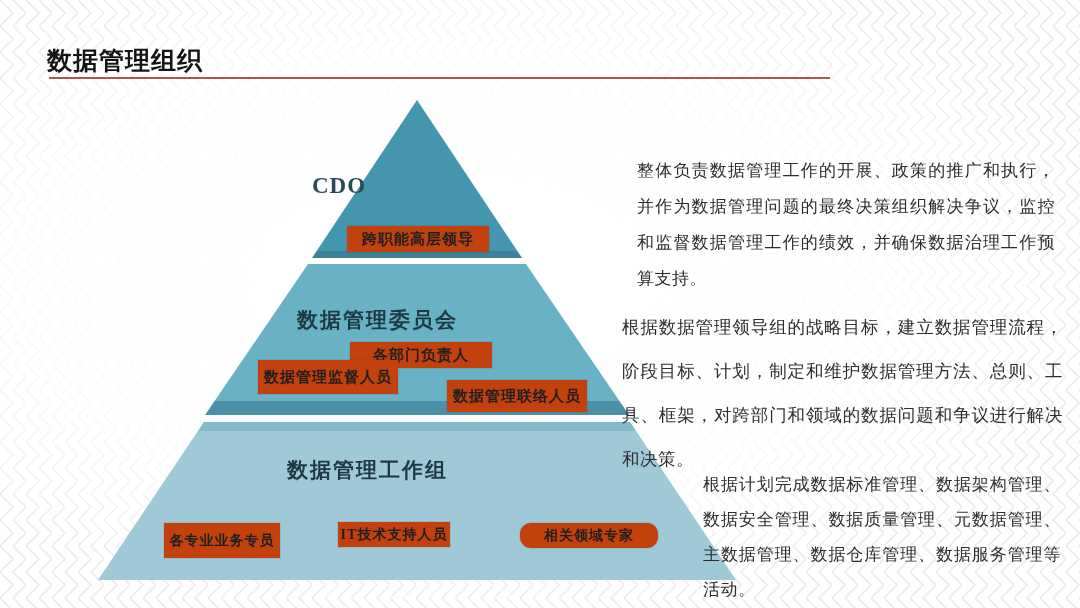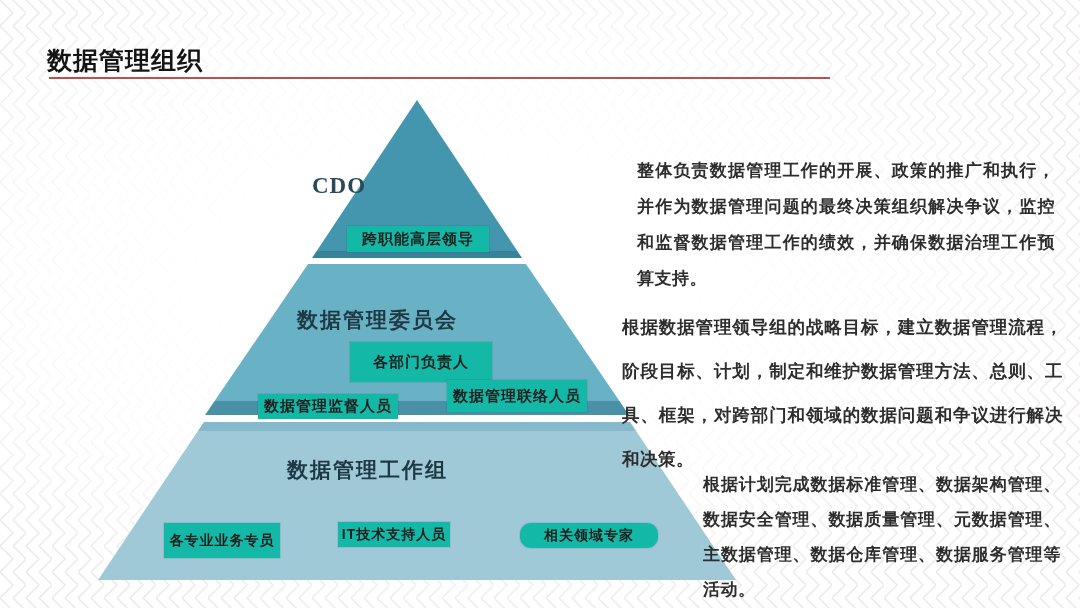--- a/index.html
+++ b/index.html
@@ -51,38 +51,38 @@
   .tier-title{
     position:absolute;
     font-weight:800;color:#1e3844;letter-spacing:2px;font-family:Liberation Serif, serif;
   }
   .t1-title{left:312px;top:173px;width:210px;font-size:23px;color:#2b4a58;letter-spacing:1px;}
   .t2-title{left:297px;top:306px;width:240px;font-size:21px;}
   .t3-title{left:287px;top:456px;width:240px;font-size:21px;}
 
   .role-box{
     position:absolute;
-    background:#14b8a6;
+    background:#c2410c;
     display:flex;align-items:center;justify-content:center;
     font-size:15px;font-weight:700;color:#1f1f1f;
     box-shadow:0 0 0 1px rgba(40,60,70,0.10);
-    white-space:nowrap;letter-spacing:1px;
+    white-space:nowrap;letter-spacing:1px;font-family:Liberation Serif, serif;
   }
   .rb-cdo  {left:347px;top:226px;width:142px;height:26px;}
-  .rb-c1   {left:350px;top:342px;width:142px;height:40px;}
-  .rb-c2   {left:258px;top:394px;width:140px;height:25px;}
+  .rb-c1   {left:350px;top:342px;width:142px;height:26px;}
+  .rb-c2   {left:258px;top:360px;width:140px;height:34px;}
   .rb-c3   {left:447px;top:380px;width:140px;height:32px;}
   .rb-w1   {left:164px;top:523px;width:116px;height:35px;font-size:14px;}
   .rb-w2   {left:338px;top:522px;width:112px;height:25px;font-size:14px;}
   .rb-w3   {left:520px;top:523px;width:138px;height:25px;font-size:14px;border-radius:11px;}
 
   
   .desc{
     position:absolute;
-    color:#2d2d2d;font-weight:700;
+    color:#2d2d2d;font-weight:400;
     text-align:justify;letter-spacing:0.5px;
   }
   .desc1{left:637px;top:153px;width:418px;font-size:17px;line-height:36px;}
   .desc2{left:622px;top:305px;width:441px;font-size:17.5px;line-height:44px;}
   .desc3{left:703px;top:467px;width:358px;font-size:17px;line-height:35px;}
 
   
   .watermark{
     position:absolute;right:8px;bottom:6px;
     font-size:31px;font-weight:800;color:#ffffff;letter-spacing:2px;

